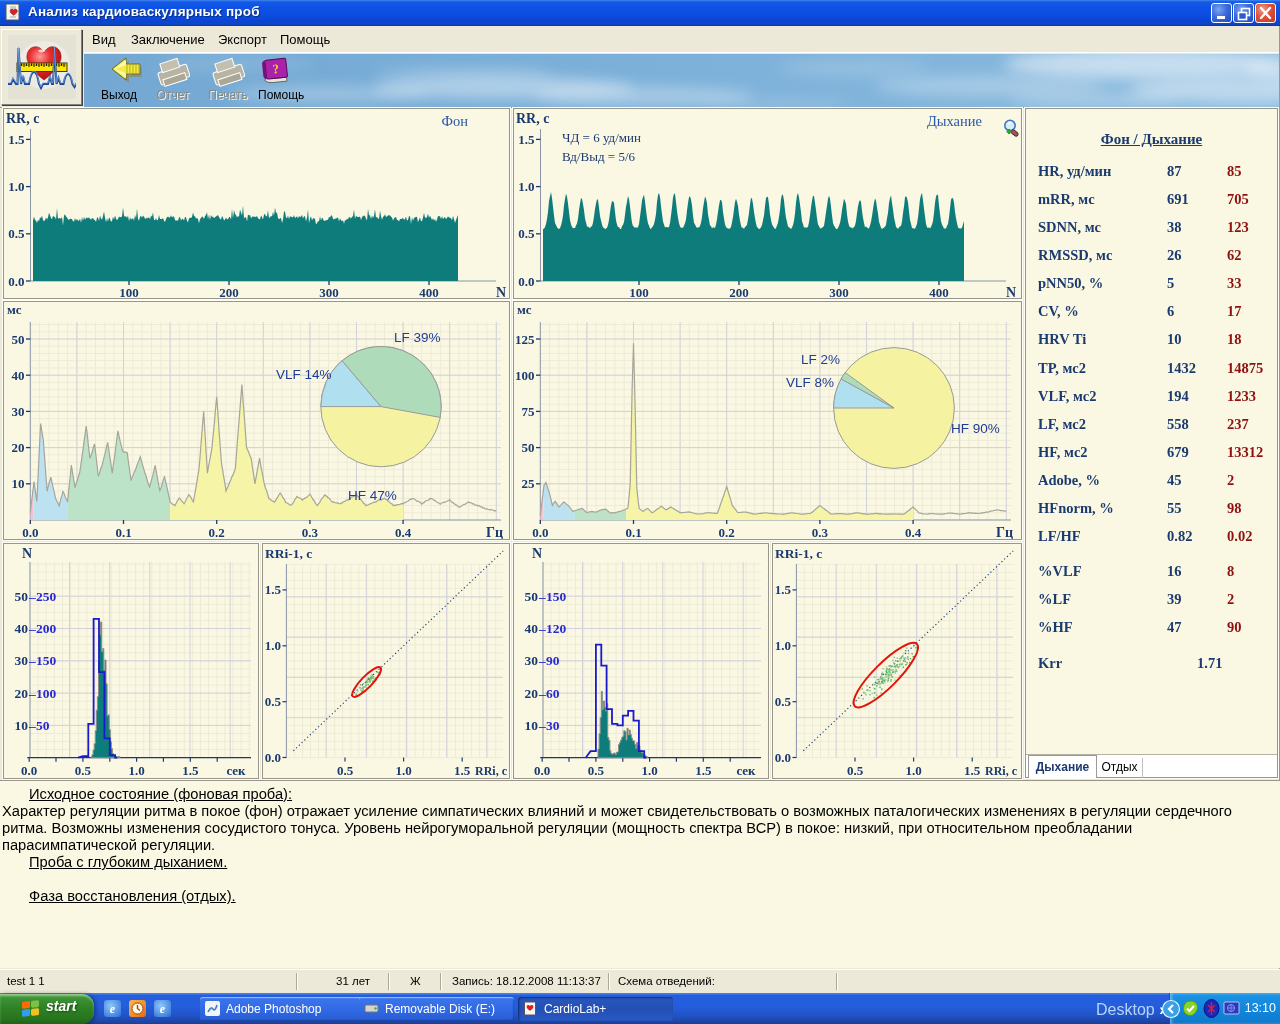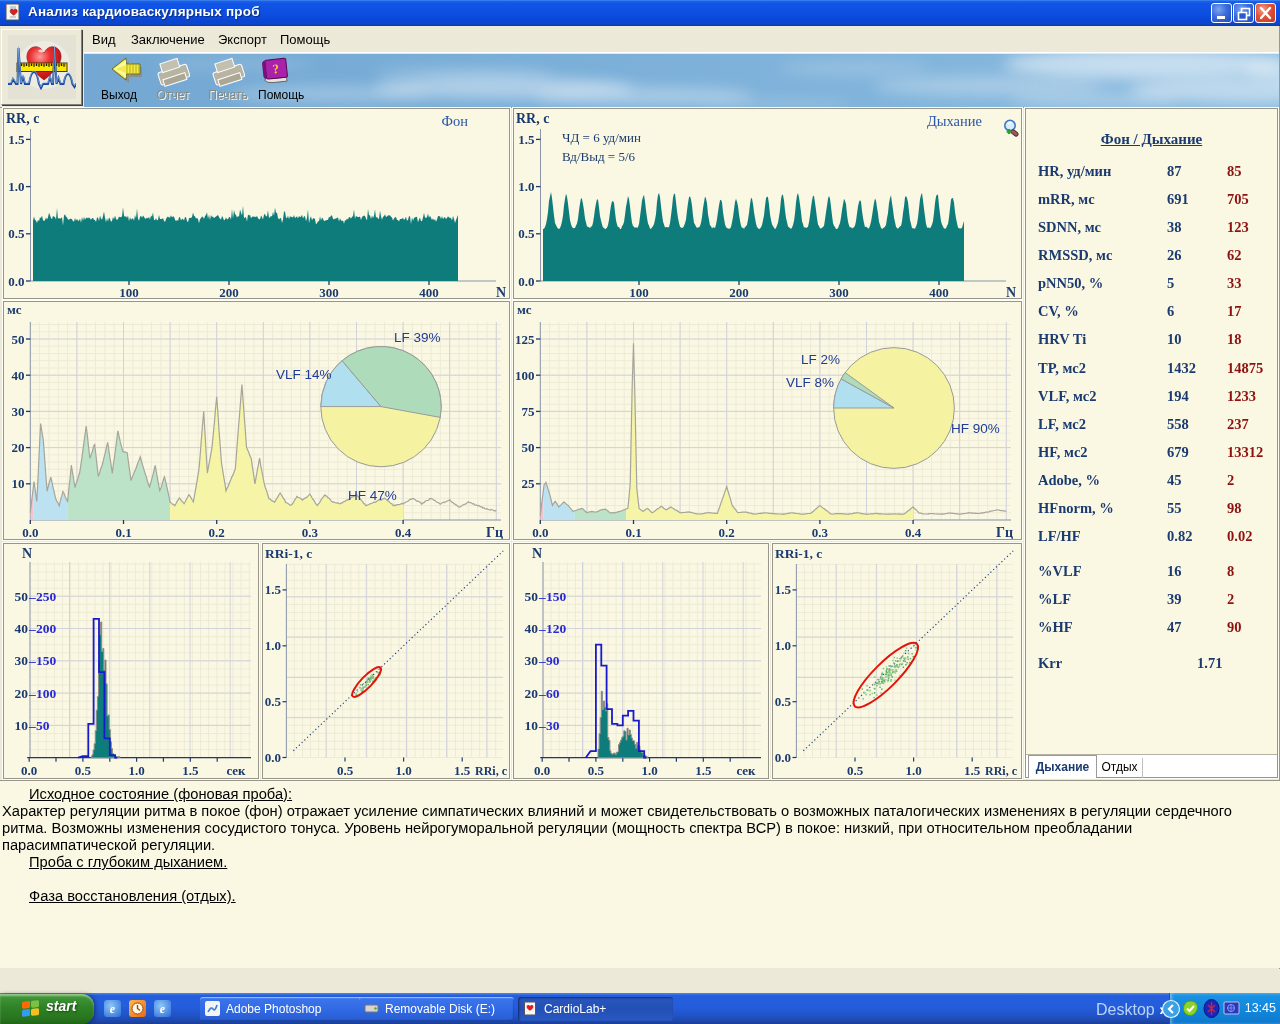--- a/index.html
+++ b/index.html
@@ -762,20 +762,32 @@
       <div id="tab1">Дыхание</div>
       <div id="tab2">Отдых</div>
     </div>
     <div class="abs" id="conclusion"></div>
     <div class="cl clu" style="left:29px;top:786px">Исходное состояние (фоновая проба):</div>
     <div class="cl" style="left:2px;top:803px">Характер регуляции ритма в покое (фон) отражает усиление симпатических влияний и может свидетельствовать о возможных паталогических изменениях в регуляции сердечного</div>
     <div class="cl" style="left:2px;top:820px">ритма. Возможны изменения сосудистого тонуса. Уровень нейрогуморальной регуляции (мощность спектра ВСР) в покое: низкий, при относительном преобладании</div>
     <div class="cl" style="left:2px;top:837px">парасимпатической регуляции.</div>
     <div class="cl clu" style="left:29px;top:854px">Проба с глубоким дыханием.</div>
     <div class="cl clu" style="left:29px;top:888px">Фаза восстановления (отдых).</div>
+    <div class="abs" id="statusbar">
+      <div class="sep" style="left:296px"></div>
+      <div class="sep" style="left:388px"></div>
+      <div class="sep" style="left:440px"></div>
+      <div class="sep" style="left:608px"></div>
+      <div class="sep" style="left:836px"></div>
+      <span style="left:7px">test 1 1</span>
+      <span style="left:336px">31 лет</span>
+      <span style="left:410px">Ж</span>
+      <span style="left:452px">Запись: 18.12.2008 11:13:37</span>
+      <span style="left:618px">Схема отведений:</span>
+    </div>
     <div class="abs" id="taskbar">
       <div id="startbtn">
         <svg class="abs" style="left:20px;top:4px" width="22" height="22" viewBox="0 0 22 22">
           <g transform="skewY(-6)">
             <rect x="2" y="4" width="8" height="7" rx="1.5" fill="#ff6a02"></rect>
             <rect x="11" y="4" width="8" height="7" rx="1.5" fill="#7bc143"></rect>
             <rect x="2" y="12" width="8" height="7" rx="1.5" fill="#339cf0"></rect>
             <rect x="11" y="12" width="8" height="7" rx="1.5" fill="#f4c01e"></rect>
           </g>
         </svg>
@@ -836,15 +848,15 @@
         </svg>
         <svg class="abs" style="left:33px;top:6px" width="17" height="19" viewBox="0 0 17 19">
           <ellipse cx="8.5" cy="9.5" rx="7.5" ry="9" fill="#1428c8" stroke="#0a1470"></ellipse>
           <path d="M8.5,3 v13 M5,6 l7,7 M12,6 l-7,7" stroke="#e02020" stroke-width="1.4"></path>
         </svg>
         <svg class="abs" style="left:53px;top:7px" width="18" height="17" viewBox="0 0 18 17">
           <rect x="1" y="2" width="15" height="12" rx="1" fill="#2838c0" stroke="#c0c4e0"></rect>
           <circle cx="8" cy="8" r="3.5" fill="none" stroke="#90a0f0" stroke-width="1"></circle>
           <path d="M8,4.5 v7 M4.5,8 h7" stroke="#90a0f0" stroke-width="0.8"></path>
         </svg>
-        <div id="clock">13:45</div>
+        <div id="clock">13:10</div>
       </div>
     </div>
   </div>
 </body></html>

